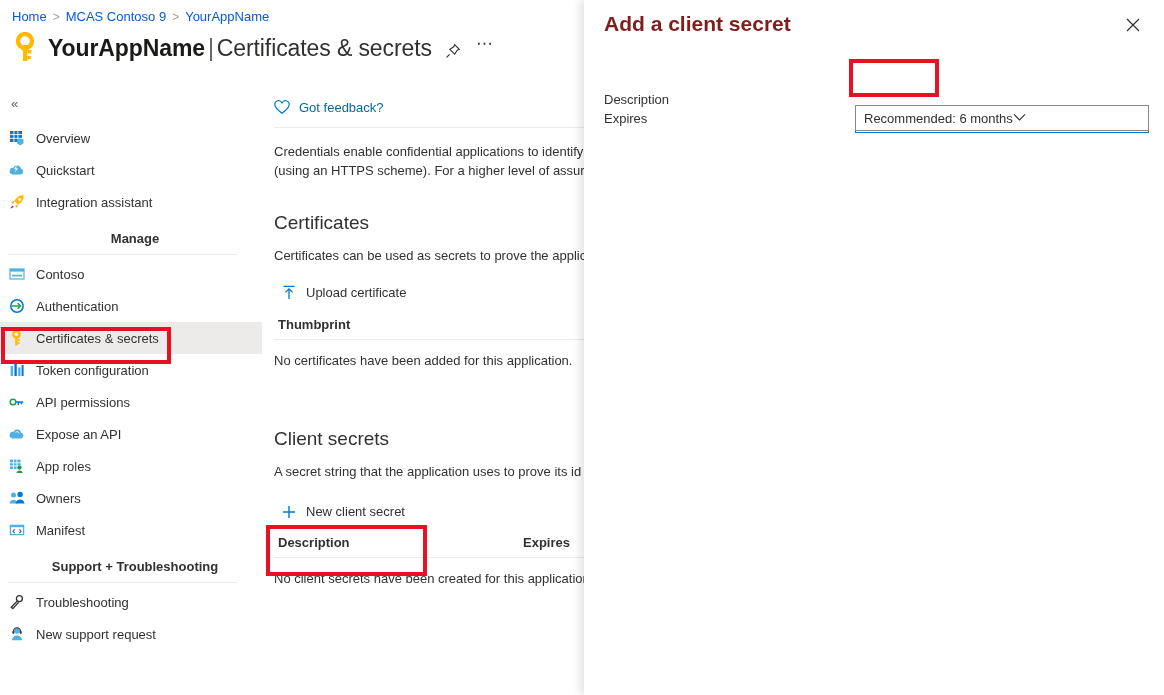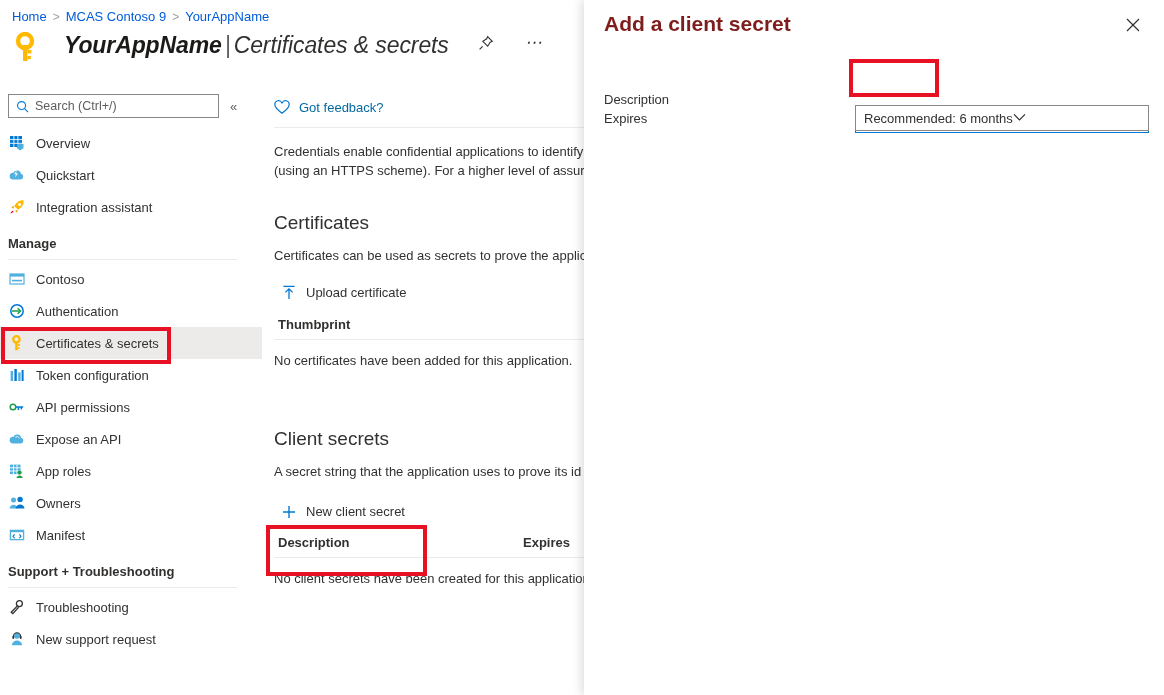--- a/index.html
+++ b/index.html
@@ -34,24 +34,23 @@
   .crumb-sep {
     color: #a19f9d;
     font-size: 12px;
   }
   
   .title-row {
     position: absolute;
     left: 12px;
     top: 32px;
     display: flex;
-    align-items: flex-start;
-    gap: 26px;
+    align-items: flex-end;
+    gap: 10px;
     white-space: nowrap;
-    font-style: italic;
   }
   .title-key-icon {
     width: 26px;
     height: 30px;
     position: relative;
     flex: none;
   }
   .title-text {
     font-size: 23px;
     font-weight: 600;
@@ -128,20 +127,21 @@
   }
   .search-input::placeholder { color: #605e5c; opacity: 1; }
   .collapse-btn {
     color: #605e5c;
     font-size: 13px;
     cursor: pointer;
     padding: 2px 3px;
   }
   .nav-list {
     margin-top: 9px;
+    text-align: center;
   }
   .nav-item {
     display: flex;
     align-items: center;
     height: 32px;
     padding-left: 8px;
     gap: 11px;
     cursor: pointer;
     position: relative;
   }
@@ -375,29 +375,20 @@
         <path d="M9.6 1.7 L14.3 6.4 L12.2 7.3 L9.7 11.2 L4.8 6.3 L8.7 3.8 Z"></path>
         <path d="M4.6 11.4 L1.6 14.4"></path>
       </g>
     </svg>
   </span>
   <span class="title-icon-btn ellipsis-btn">⋯</span>
 </div>
 
 <div class="leftnav">
   <div class="search-row">
-    <div class="search-box">
-      <span class="search-icon">
-        <svg width="13" height="13" viewBox="0 0 14 14">
-          <circle cx="6" cy="6" r="4.3" fill="none" stroke="#0078d4" stroke-width="1.2"></circle>
-          <path d="M9.2 9.2 L13 13" stroke="#0078d4" stroke-width="1.2" fill="none"></path>
-        </svg>
-      </span>
-      <input class="search-input" type="text" placeholder="Search (Ctrl+/)" style="">
-    </div>
     <span class="collapse-btn">«</span>
   </div>
 
   <div class="nav-list">
 
     <div class="nav-item">
       <span class="nav-ico">
         <svg width="16" height="16" viewBox="0 0 16 16">
           <rect x="1" y="1" width="12" height="11" fill="#0078d4"></rect>
           <path d="M1 4.6h12M1 8.3h12M4.9 1v11M8.9 1v11" stroke="#fff" stroke-width="0.9"></path>

